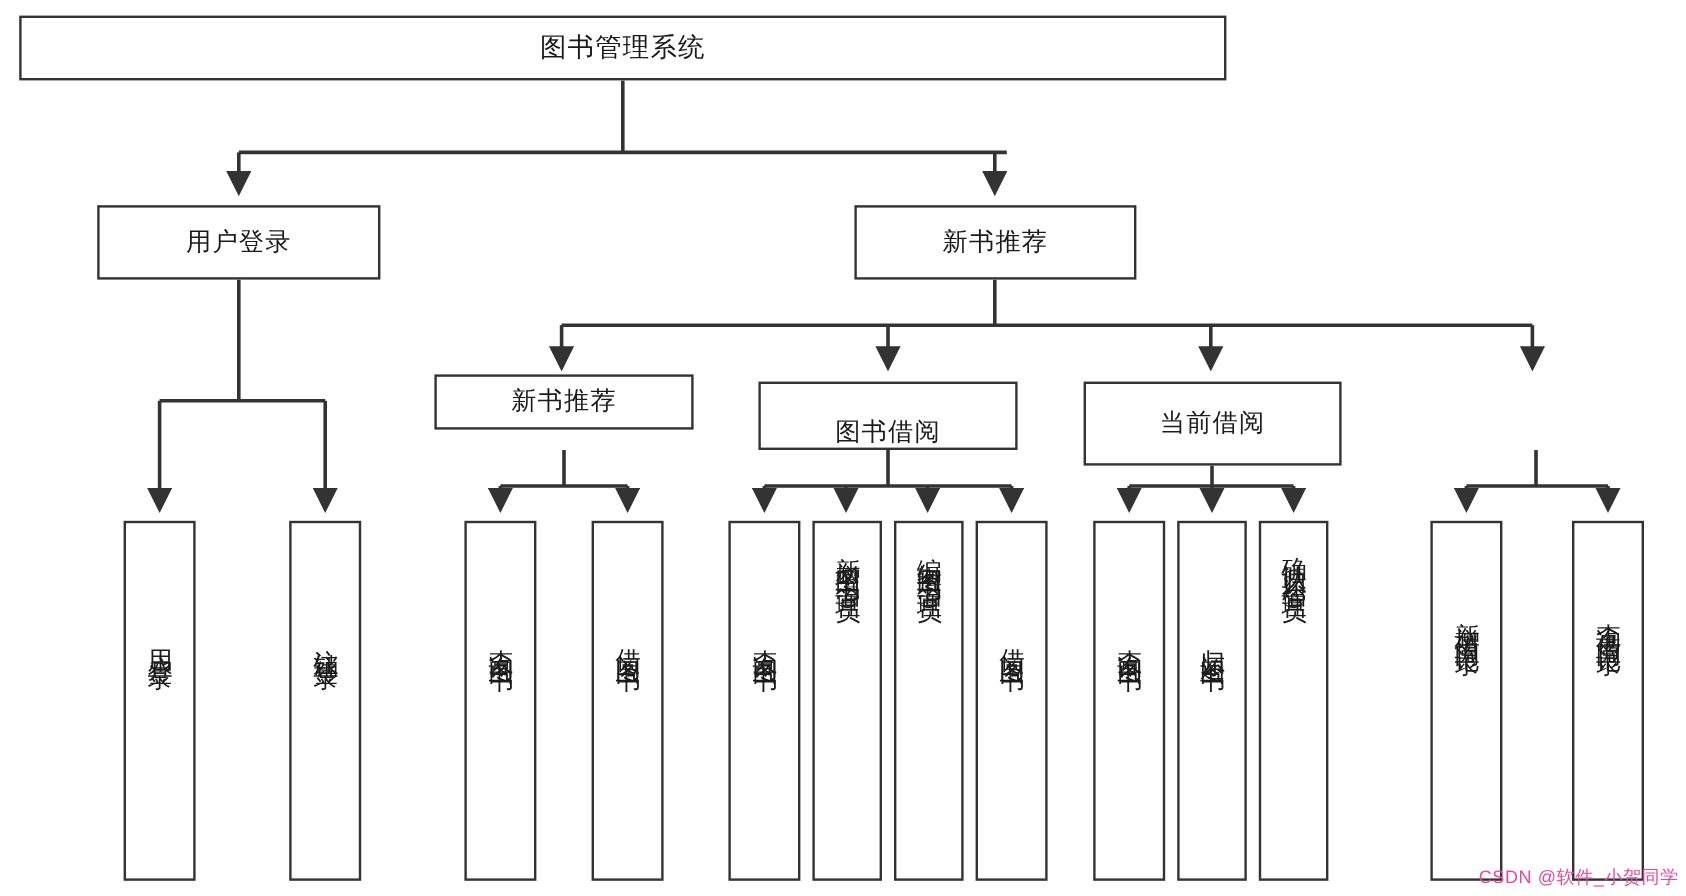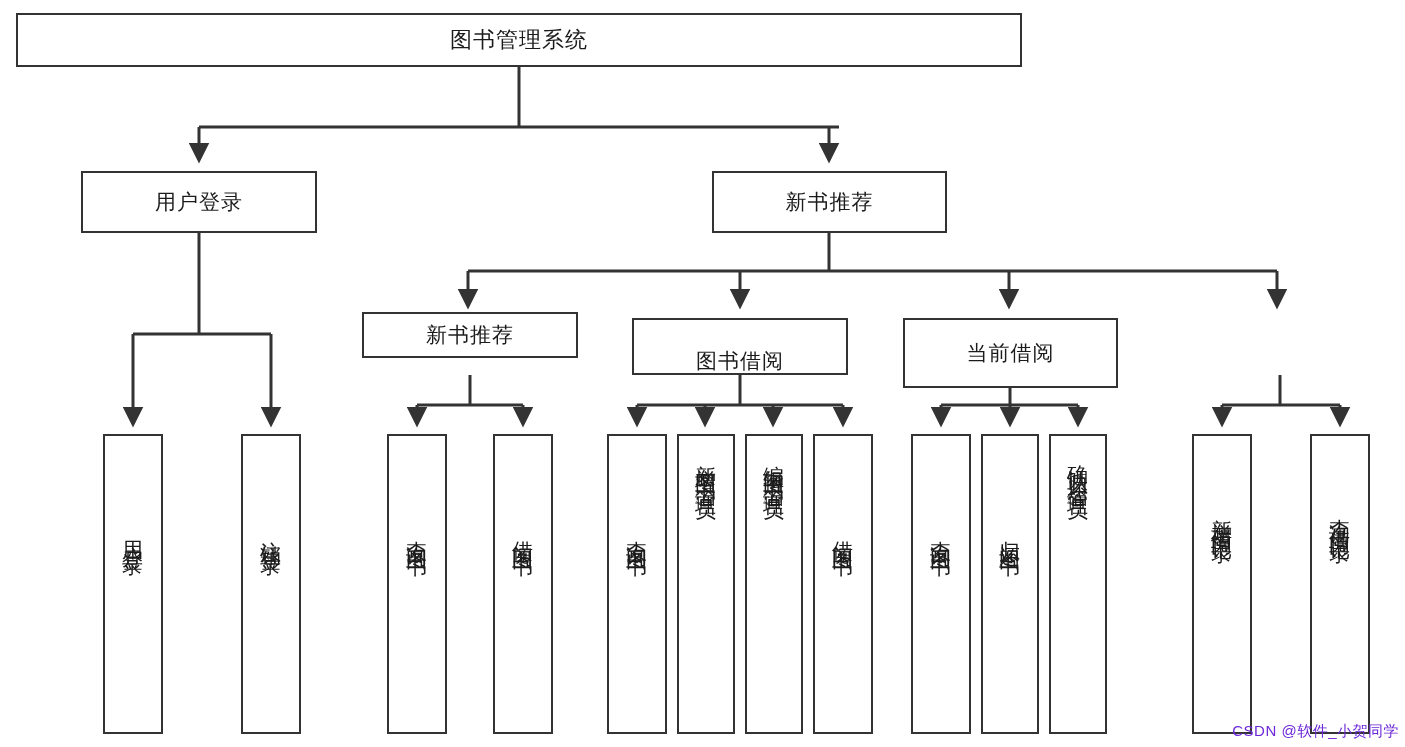--- a/index.html
+++ b/index.html
@@ -51,21 +51,21 @@
   }
   .v-node.short .lbl{padding-top:88px;}
   .v-node.mid .lbl{padding-top:66px;}
   .v-node.tall .lbl{padding-top:12px;}
 
   #watermark{
     position:absolute;
     right:6px;
     bottom:6px;
     font-size:15px;
-    color:#6d28d9;
+    color:#ec4899;
     letter-spacing:0.5px;
     white-space:nowrap;
     pointer-events:none;
   }
 </style>
 </head>
 <body>
 
 <div id="diagram">
 

